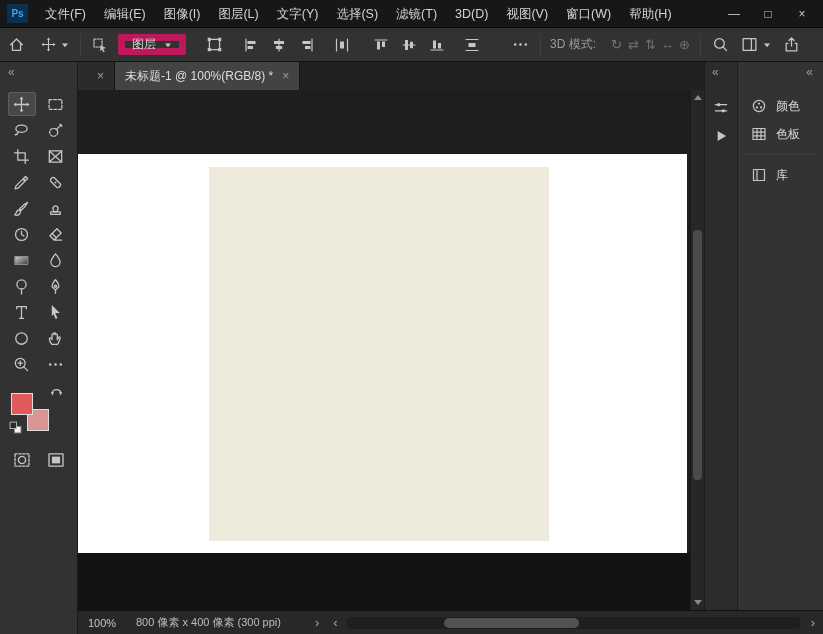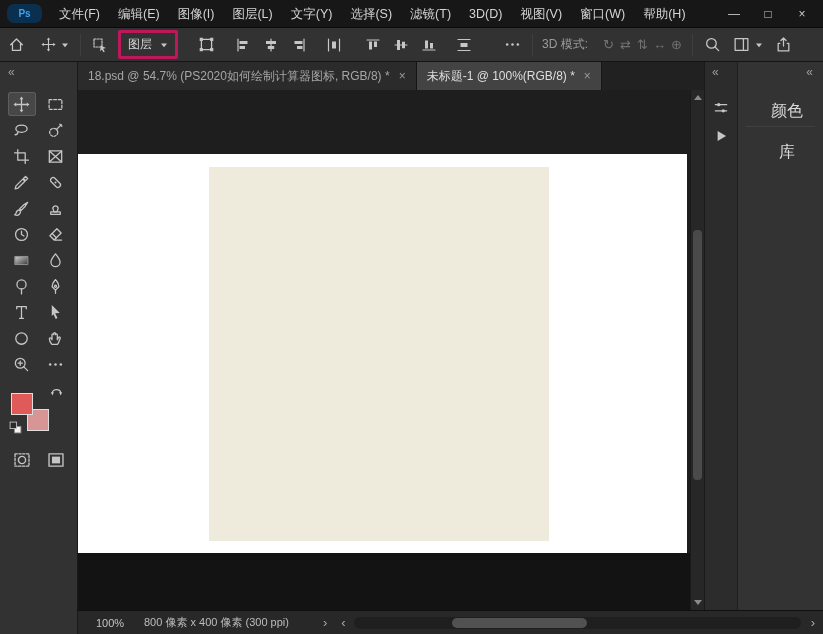--- a/index.html
+++ b/index.html
@@ -7,33 +7,33 @@
   .app{position:relative;width:823px;height:634px;background:#1e1e1e;overflow:hidden;
        font-family:"Liberation Sans","DejaVu Sans",sans-serif;color:#cfcfcf;cursor:default;}
 
   
   svg.ic{stroke:#c6c6c6;fill:none;stroke-width:1.2;stroke-linecap:round;stroke-linejoin:round;display:block;}
   svg.ic .f{fill:#c6c6c6;stroke:none;}
 
   
   .menubar{position:absolute;left:0;top:0;width:823px;height:28px;background:#171717;
            border-bottom:1px solid #0a0a0a;display:flex;align-items:center;}
-  .ps-logo{width:35px;height:19px;margin:0 8px 0 7px;background:#0b2f4e;color:#38a6f6;
-           font-size:10px;font-weight:bold;display:flex;align-items:center;justify-content:center;border-radius:7px;}
+  .ps-logo{width:21px;height:19px;margin:0 8px 0 7px;background:#0b2f4e;color:#38a6f6;
+           font-size:10px;font-weight:bold;display:flex;align-items:center;justify-content:center;border-radius:1px;}
   .menu-item{padding:0 9px;font-size:12.5px;line-height:28px;color:#d4d4d4;}
   .win-controls{margin-left:auto;display:flex;margin-right:4px;}
   .win-btn{width:34px;height:27px;display:flex;align-items:center;justify-content:center;font-size:12px;color:#c9c9c9;}
 
   
   .optionsbar{position:absolute;left:0;top:28px;width:823px;height:34px;background:#323232;
               border-bottom:1px solid #141414;display:flex;align-items:center;font-size:12px;}
   .ob{display:flex;align-items:center;justify-content:center;height:26px;padding:0 4px;}
   .ob-sep{width:1px;height:22px;background:#222;border-right:1px solid #3e3e3e;margin:0 7px;}
-  .dropdown{display:flex;align-items:center;gap:8px;border:3px solid #be185d;border-radius:2px;
-            height:29px;padding:0 7px;color:#d8d8d8;margin-left:6px;}
+  .dropdown{display:flex;align-items:center;gap:8px;border:7px solid #be185d;border-radius:2px;
+            height:21px;padding:0 7px;color:#d8d8d8;margin-left:6px;}
   .mode-label{color:#9b9b9b;margin:0 12px 0 2px;white-space:nowrap;}
   .mode-ic{color:#717171;font-size:13px;width:17px;text-align:center;}
   .alg{margin:0 2px;}
 
   
   .toolbar{position:absolute;left:0;top:62px;width:78px;height:572px;background:#323232;border-right:1px solid #191919;}
   .tb-head{height:30px;display:flex;align-items:flex-start;padding:3px 0 0 8px;color:#9d9d9d;font-size:12px;}
   .tools{display:grid;grid-template-columns:28px 28px;gap:2px 6px;justify-content:center;}
   .tool{width:28px;height:24px;display:flex;align-items:center;justify-content:center;border-radius:3px;}
   .tool.selected{background:#474747;box-shadow:0 0 0 1px #5e5e5e inset;}
@@ -60,27 +60,27 @@
   .arr{position:absolute;left:3px;width:0;height:0;border-left:4px solid transparent;border-right:4px solid transparent;}
   .arr.up{top:5px;border-bottom:5px solid #8a8a8a;}
   .arr.down{bottom:5px;border-top:5px solid #8a8a8a;}
 
   
   .strip{position:absolute;left:704px;top:62px;width:33px;height:548px;background:#2c2c2c;border-left:1px solid #1a1a1a;}
   .strip-head{padding:3px 0 6px 7px;color:#9d9d9d;font-size:12px;}
   .strip-ics{display:flex;flex-direction:column;align-items:center;gap:10px;padding-top:14px;}
   .panel{position:absolute;left:737px;top:62px;width:86px;height:548px;background:#333333;border-left:1px solid #1f1f1f;}
   .panel-head{padding:3px 10px 0 0;text-align:right;color:#9d9d9d;font-size:12px;height:30px;}
-  .panel-item{display:flex;align-items:center;gap:9px;height:28px;padding-left:13px;font-size:16px;color:#d8d8d8;flex-direction:column;}
+  .panel-item{display:flex;align-items:center;gap:9px;height:28px;padding-left:13px;font-size:12px;color:#d8d8d8;}
   .panel-divider{height:1px;background:#262626;border-bottom:1px solid #3f3f3f;margin:6px 8px;}
 
   
   .statusbar{position:absolute;left:78px;top:610px;width:745px;height:24px;background:#282828;
              border-top:1px solid #101010;display:flex;align-items:center;font-size:11px;color:#c3c3c3;}
-  .sb-zoom{margin-left:18px;width:38px;}
+  .sb-zoom{margin-left:10px;width:38px;}
   .sb-info{margin-left:10px;color:#bdbdbd;white-space:nowrap;}
   .sb-chev{margin-left:34px;color:#a8a8a8;font-size:13px;}
   .sb-left{margin-left:14px;color:#a8a8a8;font-size:13px;}
   .hscroll{position:relative;flex:1;height:12px;margin:0 10px 0 8px;background:#1f1f1f;border-radius:6px;}
   .hthumb{position:absolute;left:98px;top:1px;width:135px;height:10px;background:#515151;border-radius:5px;}
   .sb-right{margin-right:8px;color:#a8a8a8;font-size:13px;}
 </style>
 </head>
 <body>
 
@@ -395,21 +395,20 @@
             <rect x="1.8" y="2.5" width="12.4" height="11"></rect>
             <rect class="f" x="4.4" y="5" width="7.2" height="6"></rect>
           </svg>
       </div>
     </div>
   </div>
 
   <div class="center">
     <div class="tabbar">
       <div class="tab">
-        <span>18.psd @ 54.7% (PS2020如何绘制计算器图标, RGB/8) *</span>
         <span class="close">×</span>
       </div>
       <div class="tab active">
         <span>未标题-1 @ 100%(RGB/8) *</span>
         <span class="close">×</span>
       </div>
     </div>
     <div class="canvas">
       <div class="canvas-bottom"></div>
       <div class="doc" style="background: rgb(255, 255, 255);">
@@ -441,20 +440,26 @@
     <div class="panel-head"><span>«</span></div>
     <div class="panel-item">
       <svg class="ic" width="16" height="16" viewBox="0 0 16 16">
           <circle cx="8" cy="8" r="5.6"></circle>
           <circle class="f" cx="8" cy="5.6" r="1.1"></circle>
           <circle class="f" cx="5.9" cy="9.4" r="1.1"></circle>
           <circle class="f" cx="10.1" cy="9.4" r="1.1"></circle>
         </svg>
       <span>颜色</span>
     </div>
+    <div class="panel-item">
+      <svg class="ic" width="16" height="16" viewBox="0 0 16 16">
+          <path d="M2 2.5h12v11H2zM2 6.2h12M2 9.9h12M6 2.5v11M10 2.5v11"></path>
+        </svg>
+      <span>色板</span>
+    </div>
     <div class="panel-divider"></div>
     <div class="panel-item">
       <svg class="ic" width="16" height="16" viewBox="0 0 16 16">
           <rect x="2.5" y="2.5" width="11" height="11"></rect>
           <path d="M6 2.5v11"></path>
         </svg>
       <span>库</span>
     </div>
   </div>
 

